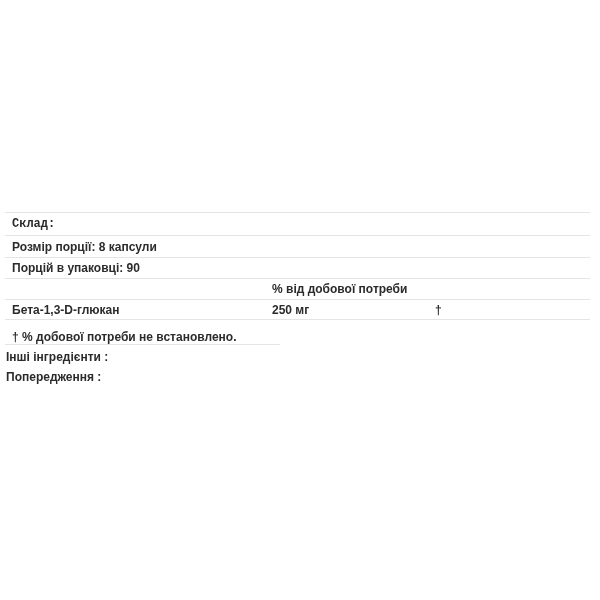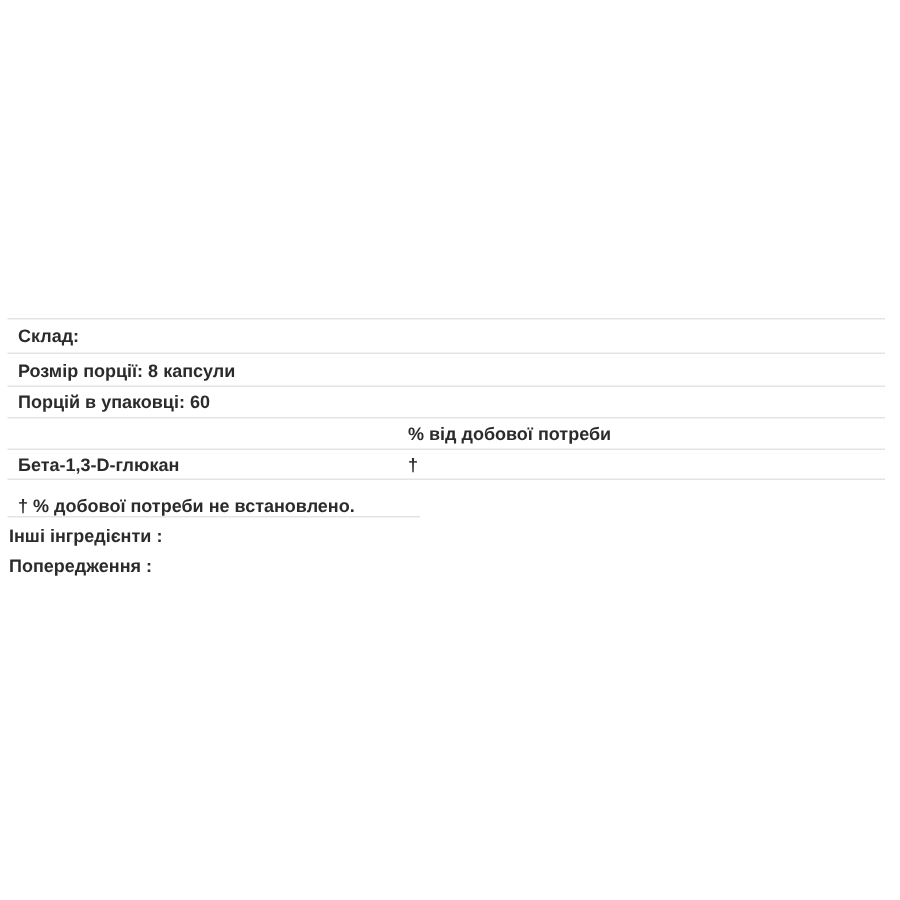--- a/index.html
+++ b/index.html
@@ -20,21 +20,21 @@
     width: 585px;
     border-top: 1px solid #e4e4e4;
     font-size: 12px;
     font-weight: 700;
   }
   .row {
     display: flex;
     align-items: center;
     border-bottom: 1px solid #e4e4e4;
   }
-  .r-info1 { height: 23px; }
+  .r-info1 { height: 23px; font-family: Liberation Mono, monospace; }
   .r-info2 { height: 22px; }
   .r-info3 { height: 21px; }
   .r-head  { height: 21px; }
   .r-ing   { height: 20px; }
   .r-foot  { height: 24px; border-bottom: none; align-items: flex-end; }
   .c1 { flex: 0 0 267px; padding-left: 7px; }
   .c2 { flex: 0 0 163px; }
   .c3 { flex: 1 1 auto; }
   .short-divider {
     width: 275px;
@@ -58,30 +58,31 @@
 
   <div class="row r-info1">
     <span class="c1">Склад:</span>
   </div>
 
   <div class="row r-info2">
     <span class="c1">Розмір порції: 8 капсули</span>
   </div>
 
   <div class="row r-info3">
-    <span class="c1">Порцій в упаковці: 60</span>
+    <span class="c1">Порцій в упаковці: 90</span>
   </div>
 
   <div class="row r-head">
     <span class="c1"></span>
     <span class="c3">% від добової потреби</span>
   </div>
 
   <div class="row r-ing">
     <span class="c1">Бета-1,3-D-глюкан</span>
+    <span class="c2">250 мг</span>
     <span class="c3">†</span>
   </div>
 
   <div class="row r-foot">
     <span class="c1">† % добової потреби не встановлено.</span>
   </div>
 
   <div class="short-divider"></div>
 
 </div>

